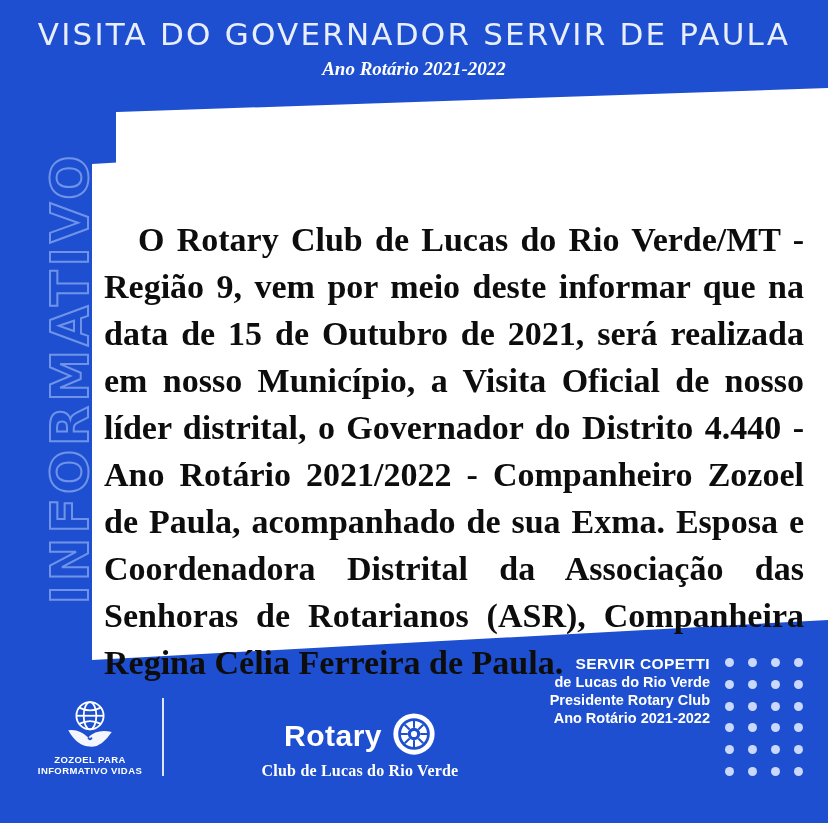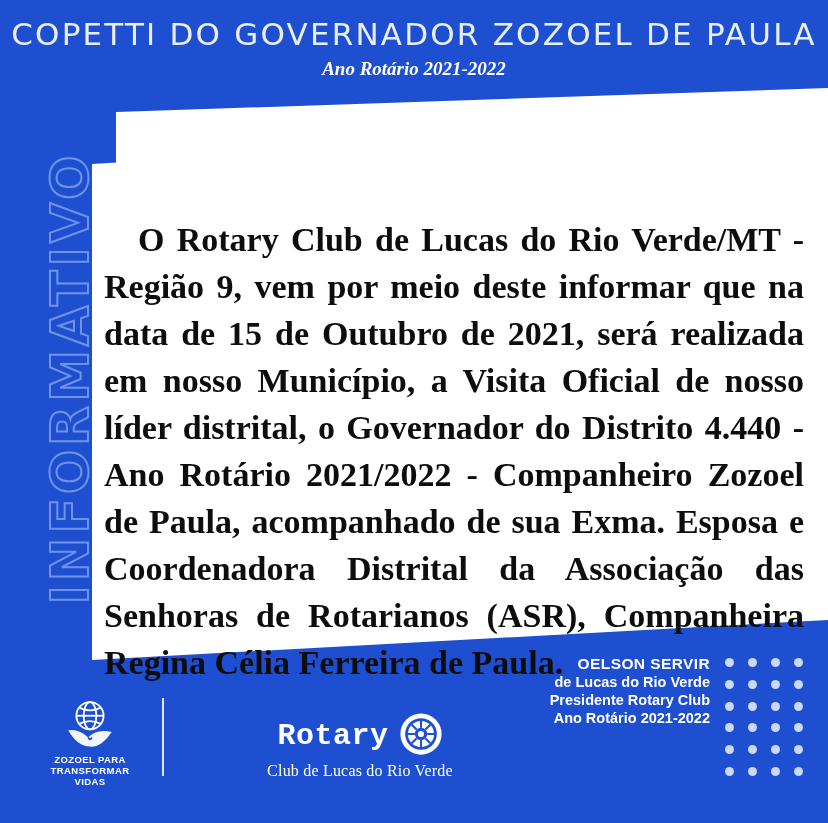--- a/index.html
+++ b/index.html
@@ -210,54 +210,55 @@
     color: #ffffff;
     text-align: center;
   }
   .rotary-row {
     display: flex;
     align-items: center;
     justify-content: center;
     gap: 10px;
   }
   .rotary-word {
-    font-family: Liberation Mono, monospace;
+    font-family: Liberation Sans, sans-serif;
     font-size: 30px;
     font-weight: 700;
     letter-spacing: .5px;
   }
   .rotary-club {
     font-family: "Liberation Serif", serif;
     font-size: 16px;
     margin-top: 2px;
     letter-spacing: .2px;
+    font-weight: bold;
   }
 </style>
 </head>
 <body>
 
 <div id="poster">
 
   <div class="left-band-top-fill"></div>
   <div class="left-band"></div>
 
   <div class="sheet"></div>
 
   <div class="vertical-word">INFORMATIVO</div>
 
   <div class="header-band"></div>
-  <div class="header-title">COPETTI DO GOVERNADOR ZOZOEL DE PAULA</div>
+  <div class="header-title">VISITA DO GOVERNADOR SERVIR DE PAULA</div>
   <div class="header-sub">Ano Rotário 2021-2022</div>
 
   <div class="body-text">O Rotary Club de Lucas do Rio Verde/MT - Região 9, vem por meio deste informar que na data de 15 de Outubro de 2021, será realizada em nosso Município, a Visita Oficial de nosso líder distrital, o Governador do Distrito 4.440 - Ano Rotário 2021/2022 - Companheiro Zozoel de Paula, acompanhado de sua Exma. Esposa e Coordenadora Distrital da Associação das Senhoras de Rotarianos (ASR), Companheira Regina Célia Ferreira de Paula.</div>
 
   <div class="bottom-band"></div>
 
   <div class="signature">
-    <div class="name">OELSON SERVIR</div>
+    <div class="name">SERVIR COPETTI</div>
     <div>de Lucas do Rio Verde</div>
     <div>Presidente Rotary Club</div>
     <div>Ano Rotário 2021-2022</div>
   </div>
 
   <div class="dot-grid">
     <span></span>
       <span></span>
       <span></span>
       <span></span>
@@ -294,21 +295,21 @@
             <line x1="17" y1="24" x2="47" y2="24"></line>
             <path d="M20 15 Q32 21 44 15"></path>
             <path d="M20 33 Q32 27 44 33"></path>
           </g>
           <path d="M8 40 Q20 38 30 48 Q40 38 56 42 Q44 60 32 58 Q18 58 8 40 Z" fill="#ffffff" opacity="0.95"></path>
           <path d="M30 48 Q32 52 34 48" fill="none" stroke="#1d4fd0" stroke-width="2"></path>
         </svg>
       </div>
       <div class="asr-text">
         <div>ZOZOEL PARA</div>
-        <div>TRANSFORMAR VIDAS</div>
+        <div>INFORMATIVO VIDAS</div>
       </div>
     </div>
 
     <div class="divider-vert"></div>
 
     <div class="rotary-lockup">
       <div class="rotary-row">
         <span class="rotary-word">Rotary</span>
         <span>
           <svg viewBox="0 0 64 64" width="44" height="44" aria-hidden="true">

